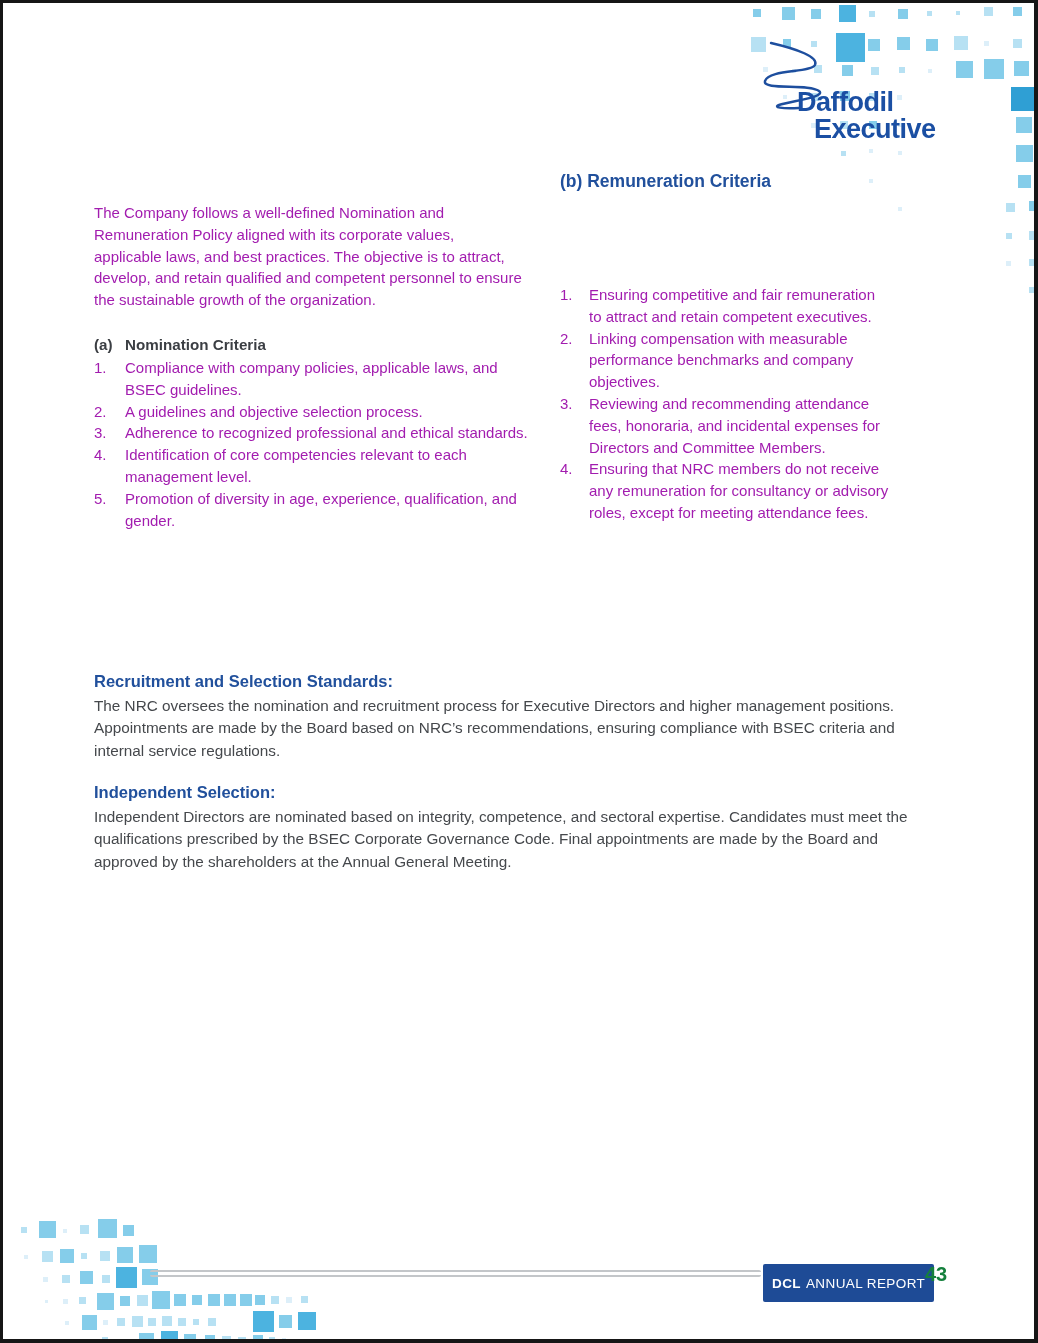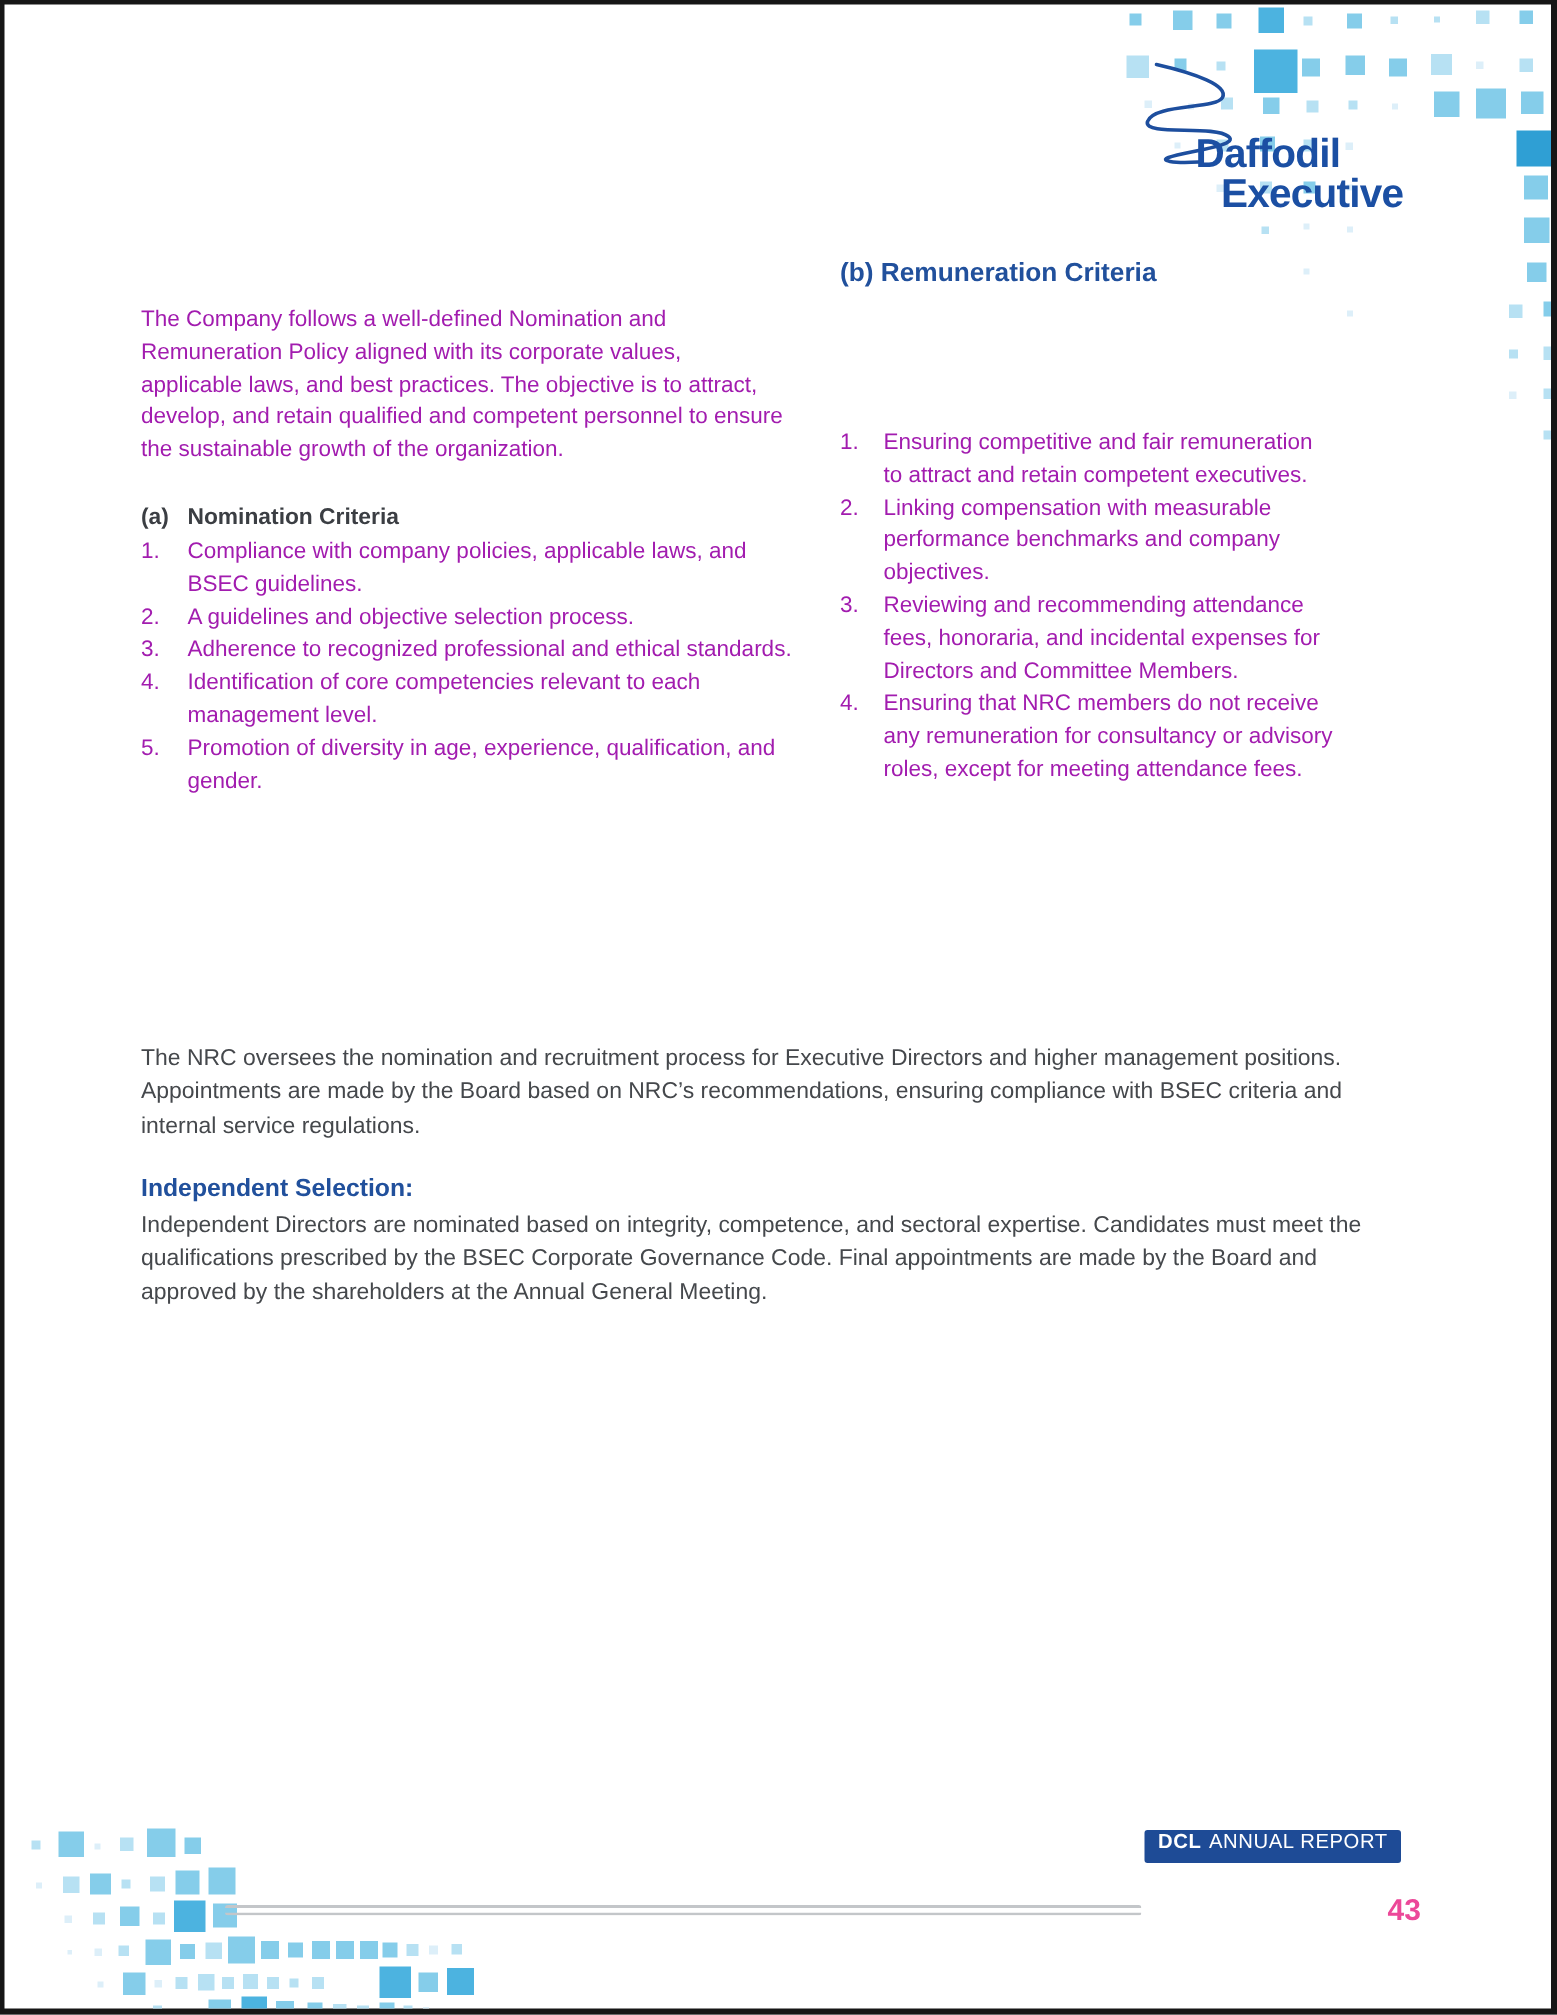--- a/index.html
+++ b/index.html
@@ -44,29 +44,29 @@
   .sub-head { display:flex; font-weight:bold; color:#3b3e43; font-size:15.2px; line-height:22px; }
   .sub-head .num { flex:0 0 31px; }
 
   
   .footer-line {
     position:absolute; left:147px; top:1267px; width:611px; height:3px;
     border-top:2px solid #c3c6c9; border-bottom:2px solid #c3c6c9;
     border-radius:2px;
   }
   .footer-badge {
-    position:absolute; left:760px; top:1217px; height:22px;
+    position:absolute; left:760px; top:1261px; height:38px;
     background:#1e4b96; color:#ffffff; border-radius:2px;
-    display:flex; align-items:flex-start; padding:0 9px;
+    display:flex; align-items:center; padding:0 9px;
     font-size:13.5px; letter-spacing:0.4px; white-space:nowrap;
   }
   .footer-badge .b { font-weight:bold; margin-right:5px; }
   .page-num {
     position:absolute; left:922px; top:1260px;
-    font-size:20px; font-weight:bold; color:#ec4899;
+    font-size:20px; font-weight:bold; color:#15803d;
   }
 </style>
 </head>
 <body>
 
 <div class="page">
 
   <div id="decor">
       <div class="sq" style="left: 750px; top: 6px; width: 8px; height: 8px; background: rgb(133, 205, 234);"></div>
       <div class="sq" style="left: 779px; top: 4px; width: 13px; height: 13px; background: rgb(133, 205, 234);"></div>
@@ -240,20 +240,21 @@
     <div class="li">
       <span class="num">3.</span>
       <span class="txt">Reviewing and recommending attendance fees, honoraria, and incidental expenses for Directors and Committee Members.</span>
     </div>
     <div class="li">
       <span class="num">4.</span>
       <span class="txt">Ensuring that NRC members do not receive any remuneration for consultancy or advisory roles, except for meeting attendance fees.</span>
     </div>
   </div>
 
+  <div class="abs h-blue sec-heading" style="left:91px; top:668px;">Recruitment and Selection Standards:</div>
   <div class="abs wide-txt" style="left:91px; top:692px; width:833px;">The NRC oversees the nomination and recruitment process for Executive Directors and higher management positions. Appointments are made by the Board based on NRC’s recommendations, ensuring compliance with BSEC criteria and internal service regulations.</div>
 
   <div class="abs h-blue sec-heading" style="left:91px; top:779px;">Independent Selection:</div>
   <div class="abs wide-txt" style="left:91px; top:803px; width:833px;">Independent Directors are nominated based on integrity, competence, and sectoral expertise. Candidates must meet the qualifications prescribed by the BSEC Corporate Governance Code. Final appointments are made by the Board and approved by the shareholders at the Annual General Meeting.</div>
 
   <div class="footer-line"></div>
   <div class="footer-badge">
     <span class="b">DCL</span>
     <span>ANNUAL REPORT</span>
   </div>

